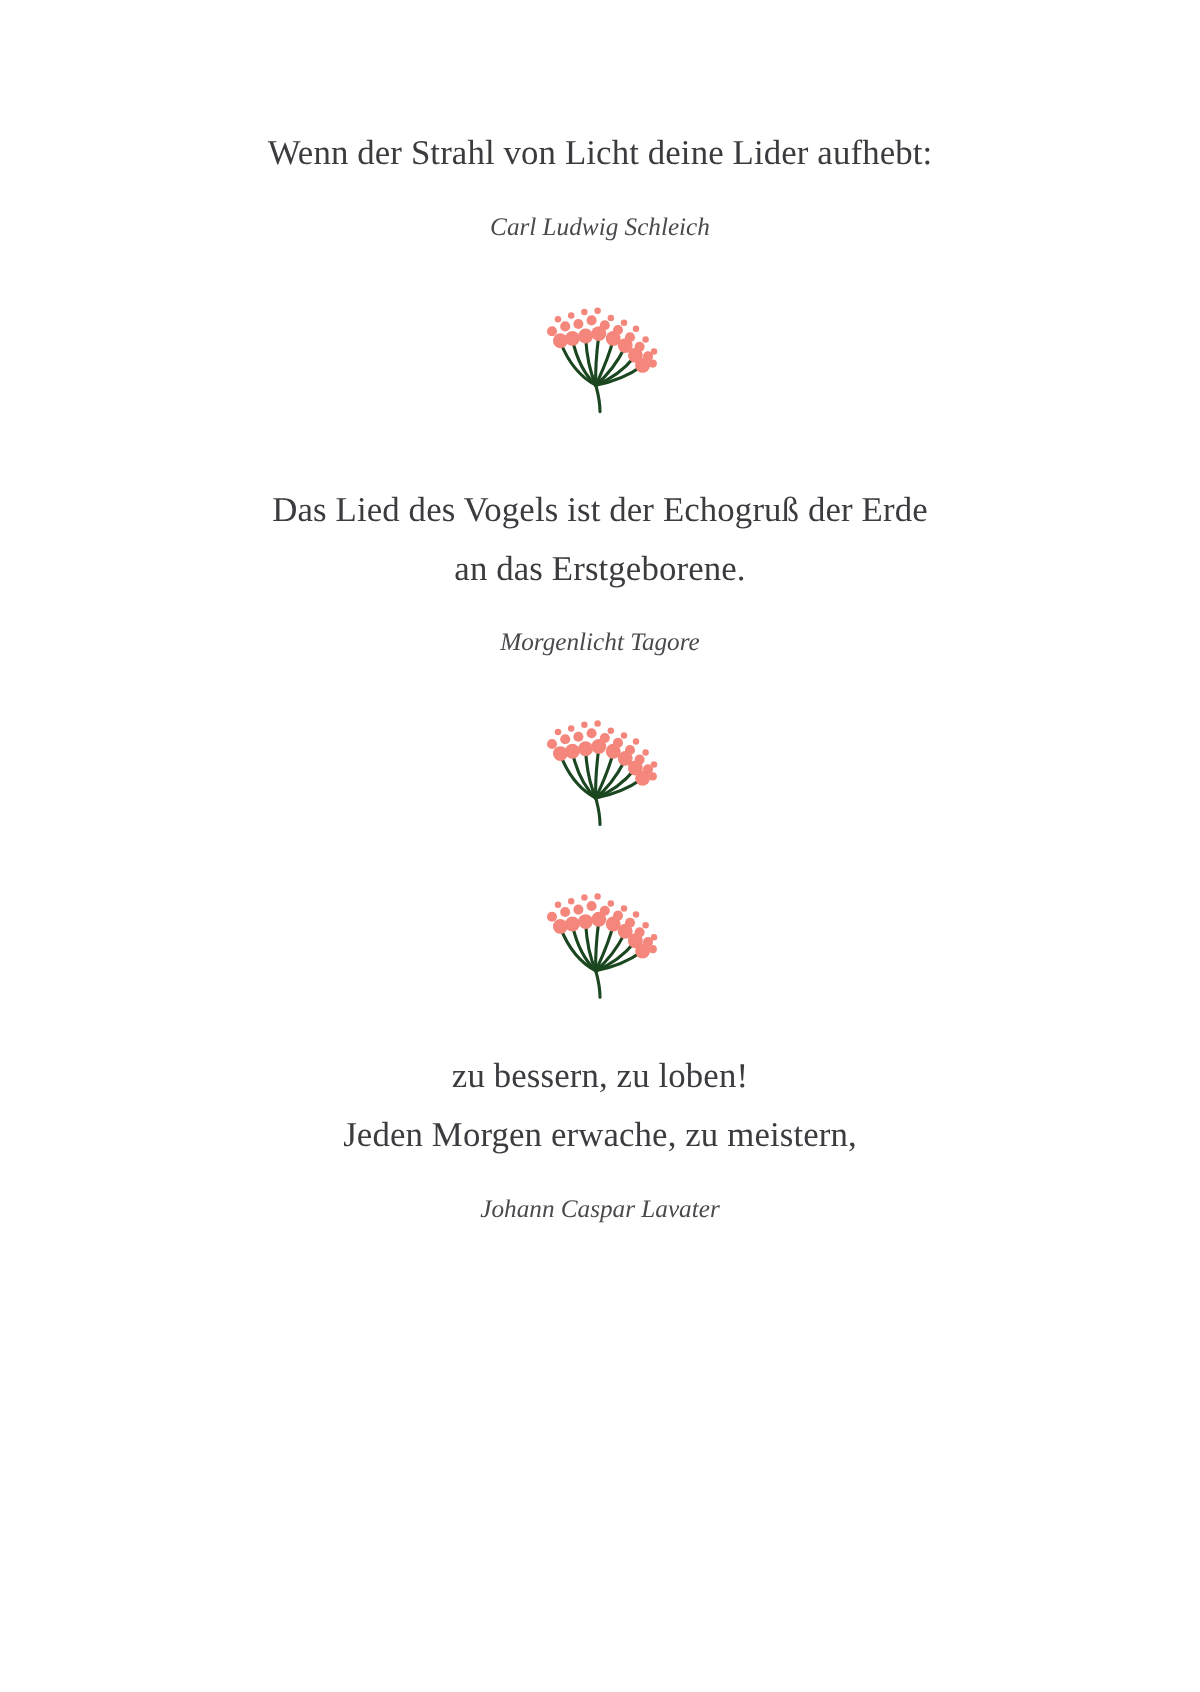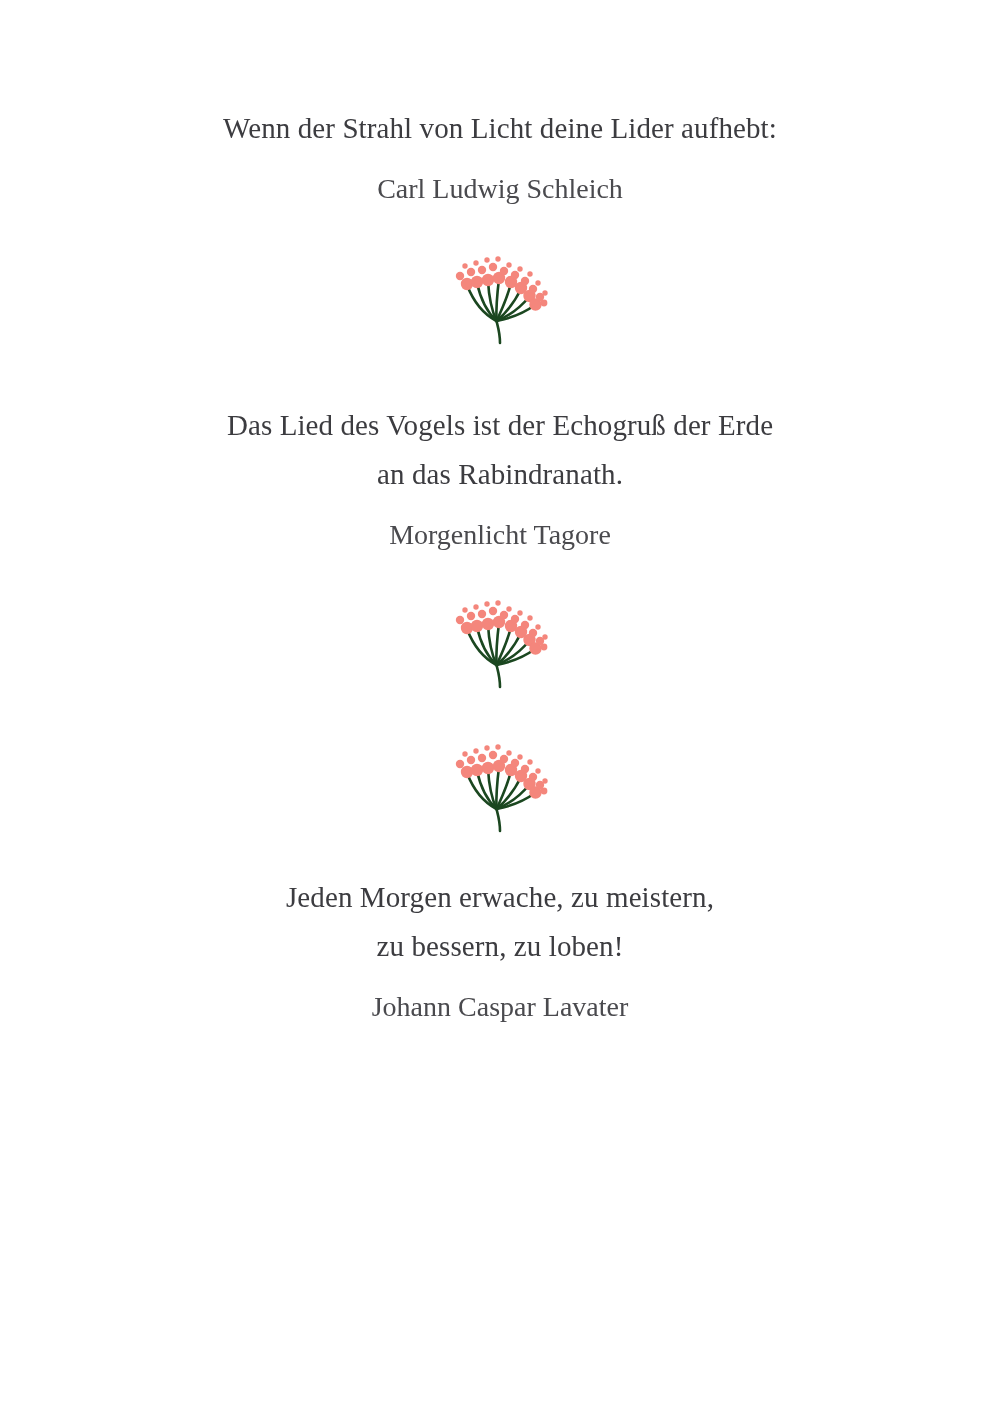--- a/index.html
+++ b/index.html
@@ -46,21 +46,22 @@
     font-size: 29px;
     line-height: 49px;
     letter-spacing: 0.1px;
     color: #3c3c40;
     text-align: center;
     white-space: nowrap;
   }
 
   .attribution {
     font-family: "Liberation Serif", "DejaVu Serif", serif;
-    font-size: 28px;
+    font-style: italic;
+    font-size: 21px;
     line-height: 28px;
     color: #4a4a4e;
     text-align: center;
     margin-top: 22px;
     white-space: nowrap;
   }
 
   .ornament {
     display: block;
     margin: 36px 0 34px 0;
@@ -131,21 +132,21 @@
         <circle cx="97" cy="42" r="2.7"></circle>
         <circle cx="104" cy="52" r="2.7"></circle>
         <circle cx="103" cy="62" r="3.4"></circle>
       </g>
     </svg>
   </div>
 
   <div class="quote-block block-2">
     <div class="quote-lines">
       <div class="quote-line">Das Lied des Vogels ist der Echogruß der Erde</div>
-      <div class="quote-line">an das Rabindranath.</div>
+      <div class="quote-line">an das Erstgeborene.</div>
     </div>
     <div class="attribution">Morgenlicht Tagore</div>
   </div>
 
   <div class="ornament orn-2">
     <svg width="118" height="104" viewBox="0 0 118 104" aria-hidden="true">
       <g fill="none" stroke="#1b4720" stroke-width="2.6" stroke-linecap="round">
         <path d="M59 102 C59 92 57 86 55.5 80"></path>
         <path d="M55.5 80 C44 74 33 62 26 44"></path>
         <path d="M55.5 80 C47 72 40 60 36 42"></path>
@@ -229,19 +230,19 @@
         <circle cx="89" cy="33" r="2.7"></circle>
         <circle cx="97" cy="42" r="2.7"></circle>
         <circle cx="104" cy="52" r="2.7"></circle>
         <circle cx="103" cy="62" r="3.4"></circle>
       </g>
     </svg>
   </div>
 
   <div class="quote-block block-4">
     <div class="quote-lines">
+      <div class="quote-line">zu bessern, zu loben!</div>
       <div class="quote-line">Jeden Morgen erwache, zu meistern,</div>
-      <div class="quote-line">zu bessern, zu loben!</div>
     </div>
     <div class="attribution">Johann Caspar Lavater</div>
   </div>
 
 </div>
 
 </body></html>

